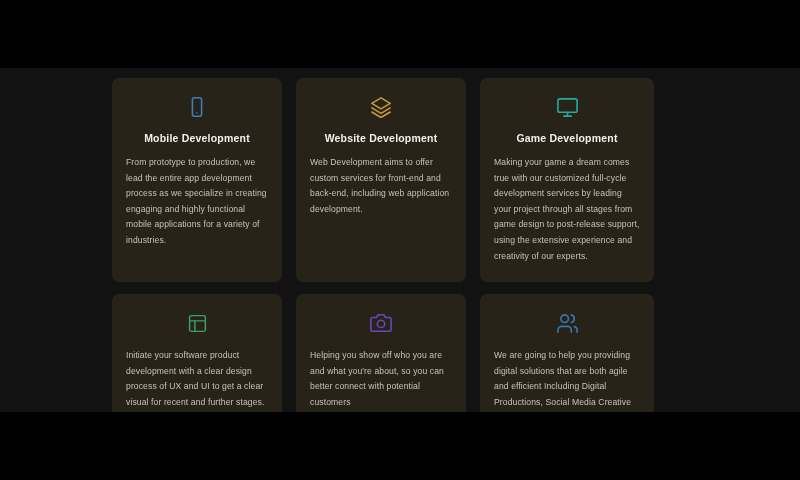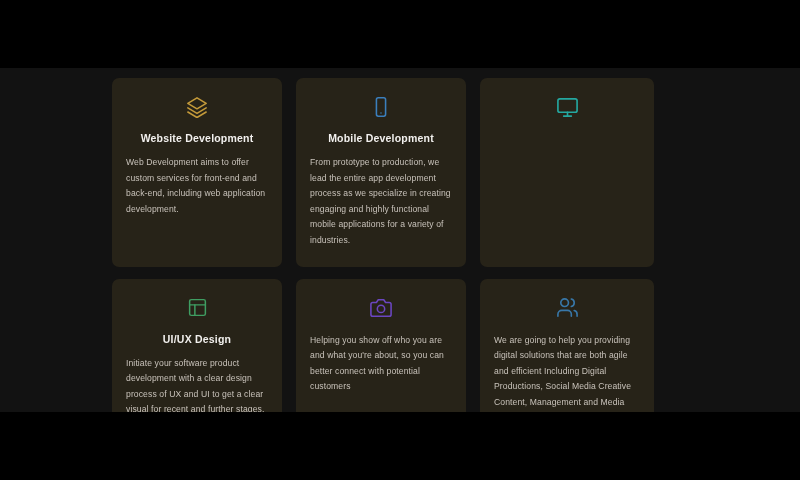--- a/index.html
+++ b/index.html
@@ -101,64 +101,65 @@
   <div class="letterbox top"></div>
 
   <div id="page">
 
     <div class="card-grid">
 
       <div class="grid-row">
 
         <div class="card">
           <div class="card-icon">
+            <svg width="22" height="22" viewBox="0 0 24 24" fill="none" stroke="#3b7fbd" stroke-width="1.7" stroke-linecap="round" stroke-linejoin="round">
+              <rect x="7" y="2" width="10" height="20" rx="2" ry="2"></rect>
+              <line x1="12" y1="18.5" x2="12" y2="18.5"></line>
+            </svg>
+          </div>
+          <div class="card-title">Mobile Development</div>
+          <div class="card-body">From prototype to production, we lead the entire app development process as we specialize in creating engaging and highly functional mobile applications for a variety of industries.</div>
+        </div>
+
+        <div class="card">
+          <div class="card-icon">
             <svg width="22" height="22" viewBox="0 0 24 24" fill="none" stroke="#c49a3a" stroke-width="1.7" stroke-linecap="round" stroke-linejoin="round">
               <polygon points="12 2 22 8 12 14 2 8 12 2"></polygon>
               <polyline points="2 13 12 19 22 13"></polyline>
               <polyline points="2 17.5 12 23.5 22 17.5"></polyline>
             </svg>
           </div>
           <div class="card-title">Website Development</div>
           <div class="card-body">Web Development aims to offer custom services for front-end and back-end, including web application development.</div>
         </div>
 
-        <div class="card">
-          <div class="card-icon">
-            <svg width="22" height="22" viewBox="0 0 24 24" fill="none" stroke="#3b7fbd" stroke-width="1.7" stroke-linecap="round" stroke-linejoin="round">
-              <rect x="7" y="2" width="10" height="20" rx="2" ry="2"></rect>
-              <line x1="12" y1="18.5" x2="12" y2="18.5"></line>
-            </svg>
-          </div>
-          <div class="card-title">Mobile Development</div>
-          <div class="card-body">From prototype to production, we lead the entire app development process as we specialize in creating engaging and highly functional mobile applications for a variety of industries.</div>
-        </div>
-
         <div class="card wide">
           <div class="card-icon">
             <svg width="23" height="23" viewBox="0 0 24 24" fill="none" stroke="#24a8a0" stroke-width="1.7" stroke-linecap="round" stroke-linejoin="round">
               <rect x="2" y="3" width="20" height="14" rx="2" ry="2"></rect>
               <line x1="12" y1="17" x2="12" y2="21"></line>
               <line x1="8" y1="21" x2="16" y2="21"></line>
             </svg>
           </div>
+          <div class="card-title">Game Development</div>
+          <div class="card-body">Making your game a dream comes true with our customized full-cycle development services by leading your project through all stages from game design to post-release support, using the extensive experience and creativity of our experts.</div>
         </div>
 
       </div>
 
       <div class="grid-row">
 
         <div class="card">
           <div class="card-icon">
             <svg width="21" height="21" viewBox="0 0 24 24" fill="none" stroke="#3f9e62" stroke-width="1.7" stroke-linecap="round" stroke-linejoin="round">
               <rect x="3" y="3" width="18" height="18" rx="2" ry="2"></rect>
               <line x1="3" y1="9" x2="21" y2="9"></line>
               <line x1="9" y1="9" x2="9" y2="21"></line>
             </svg>
           </div>
-          <div class="card-title">UI/UX Design</div>
           <div class="card-body">Initiate your software product development with a clear design process of UX and UI to get a clear visual for recent and further stages.</div>
         </div>
 
         <div class="card">
           <div class="card-icon">
             <svg width="22" height="22" viewBox="0 0 24 24" fill="none" stroke="#6b46c1" stroke-width="1.7" stroke-linecap="round" stroke-linejoin="round">
               <path d="M23 19a2 2 0 0 1-2 2H3a2 2 0 0 1-2-2V8a2 2 0 0 1 2-2h4l2-3h6l2 3h4a2 2 0 0 1 2 2z"></path>
               <circle cx="12" cy="13" r="4"></circle>
             </svg>
           </div>

